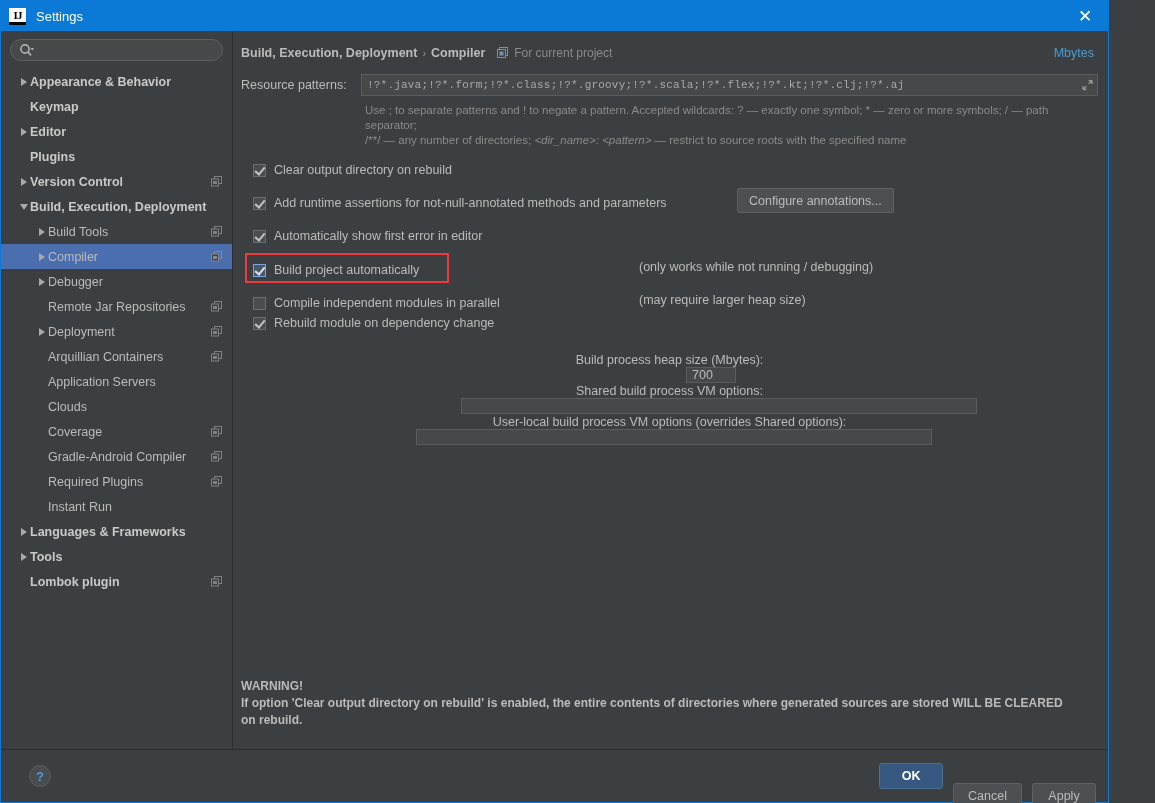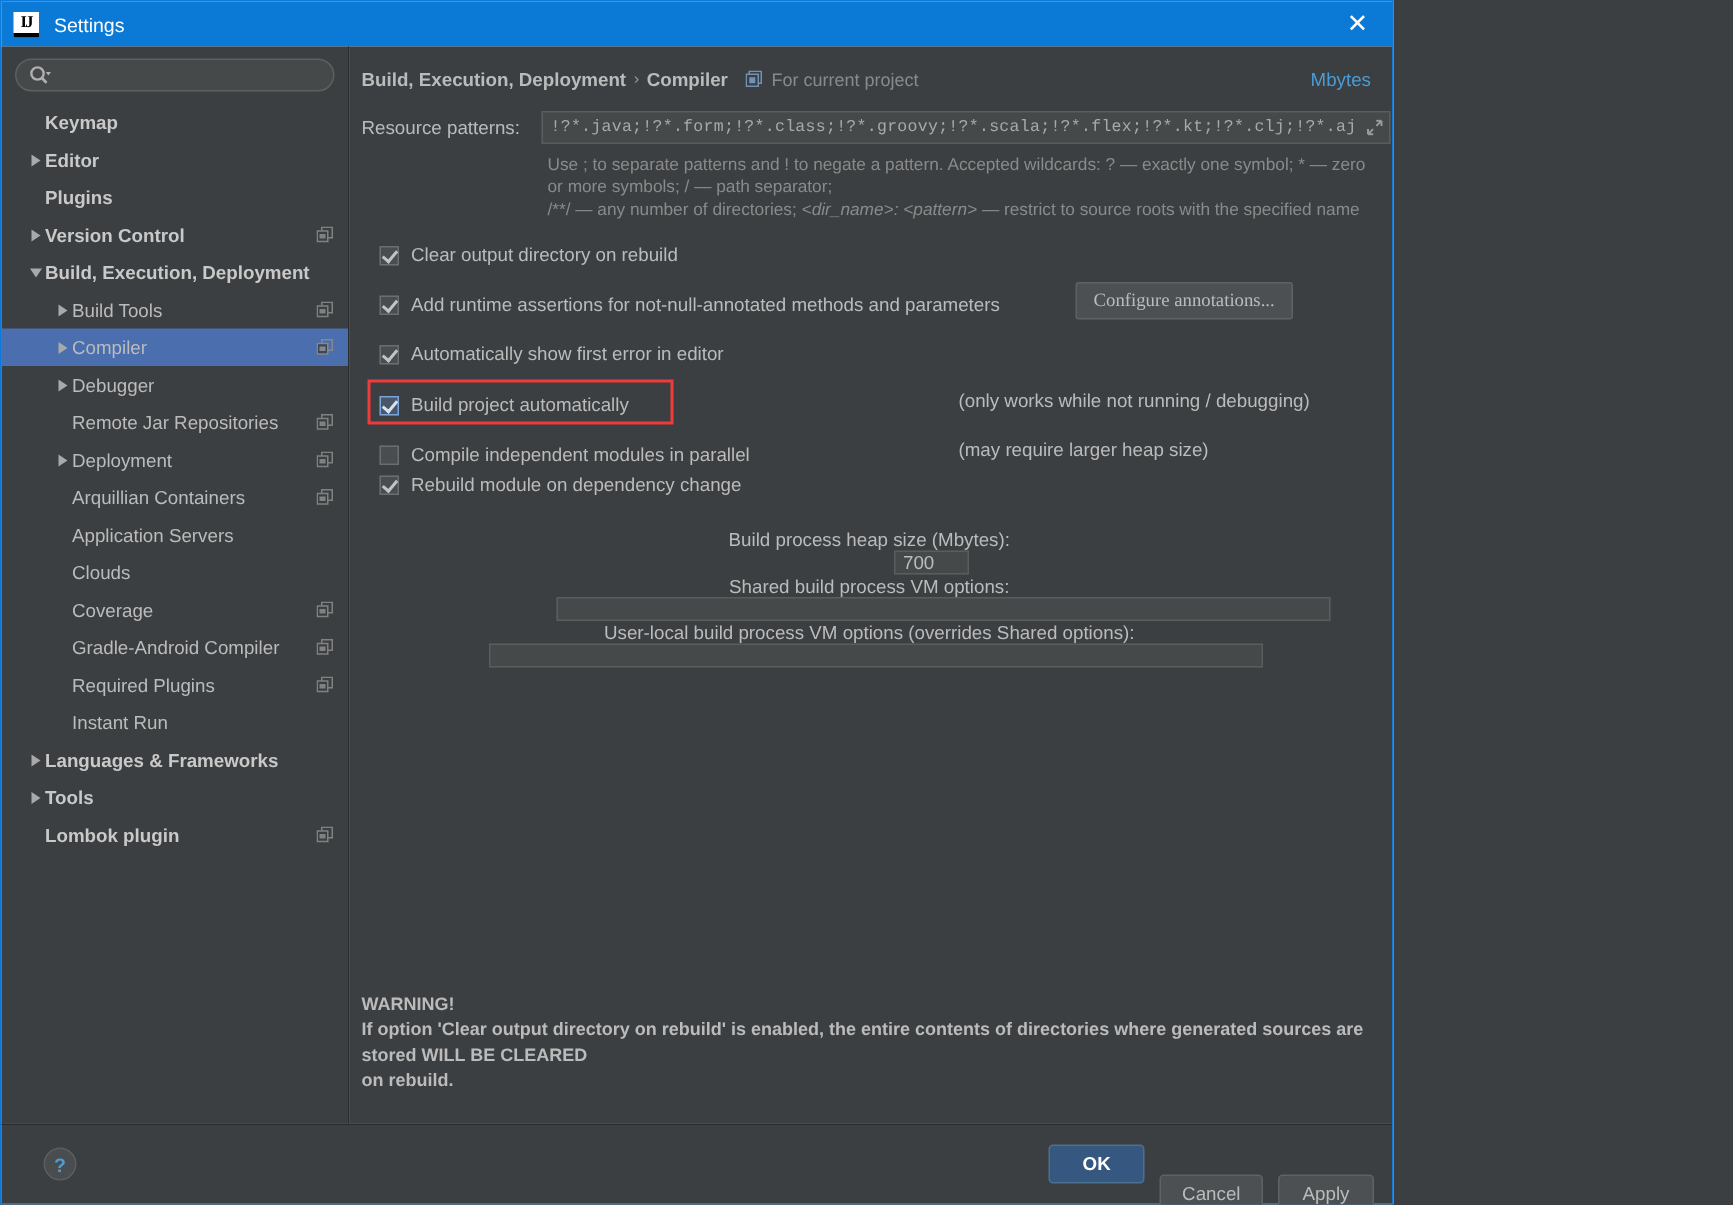--- a/index.html
+++ b/index.html
@@ -4,22 +4,22 @@
 <style>
   * { box-sizing: border-box; margin: 0; padding: 0; }
   html, body {
     width: 1155px; height: 803px;
     background: #3c3f41;
     font-family: "Liberation Sans", sans-serif;
     overflow: hidden;
   }
   .window {
     position: relative;
-    width: 929px; height: 803px;
-    background: #e5e5e5;
+    width: 1109px; height: 803px;
+    background: #bef264;
     border: 1px solid #0d7ada;
     display: flex; flex-direction: column;
   }
 
   
   .titlebar {
     height: 30px; flex: 0 0 30px;
     background: #0b7ad6;
     display: flex; align-items: center;
     padding: 0 0 0 8px;
@@ -156,26 +156,26 @@
     border: solid #c3c3c3; border-width: 0 2px 2px 0;
     transform: rotate(40deg);
   }
   .cb.focused { border-color: #7ba4dd; background: #4a5766; }
   .cb.focused::after { border-color: #d7e2f0; }
   .cblabel { font-size: 12.5px; color: #bbbbbb; white-space: nowrap; }
 
   .opt-block { margin: 12px 0 0 12px; }
   .opt-line { position: relative; }
   .btn-cfg {
-    position: absolute; left: 464px; top: -5px;
+    position: absolute; left: 484px; top: -5px;
     height: 25px; padding: 0 11px;
     background: #4c5052; border: 1px solid #5e6264; border-radius: 2px;
     color: #bbbbbb; font-size: 12.5px; cursor: pointer;
     display: flex; align-items: center;
-    font-family: Liberation Serif, serif;
+    font-family: Liberation Sans, sans-serif;
   }
   .side-note {
     position: absolute; left: 386px; top: 0;
     font-size: 12.5px; color: #bbbbbb; white-space: nowrap;
   }
   .hl-box {
     position: absolute; border: 2px solid #ef3b3b;
     left: -8px; top: -7px; width: 204px; height: 30px;
     pointer-events: none;
   }
@@ -247,20 +247,26 @@
             <svg width="15" height="14" viewBox="0 0 15 14">
               <circle cx="6" cy="6" r="4.1" fill="none" stroke="#b0b0b0" stroke-width="1.6"></circle>
               <line x1="9" y1="9" x2="12" y2="12.3" stroke="#b0b0b0" stroke-width="1.8"></line>
               <polygon points="11.5,5 15,5 13.25,7.4" fill="#b0b0b0"></polygon>
             </svg>
           </span>
           <input class="search-input" type="text" value="" placeholder="" style="">
         </div>
       </div>
       <div class="tree" id="tree">
+          <div class="tree-row bold" style="padding-left: 16px;">
+            <span class="tw">
+              <span class="arrow-right"></span>
+            </span>
+            <span class="tree-label">Appearance &amp; Behavior</span>
+          </div>
           <div class="tree-row bold" style="padding-left: 16px;">
             <span class="tw"></span>
             <span class="tree-label">Keymap</span>
           </div>
           <div class="tree-row bold" style="padding-left: 16px;">
             <span class="tw">
               <span class="arrow-right"></span>
             </span>
             <span class="tree-label">Editor</span>
           </div>

